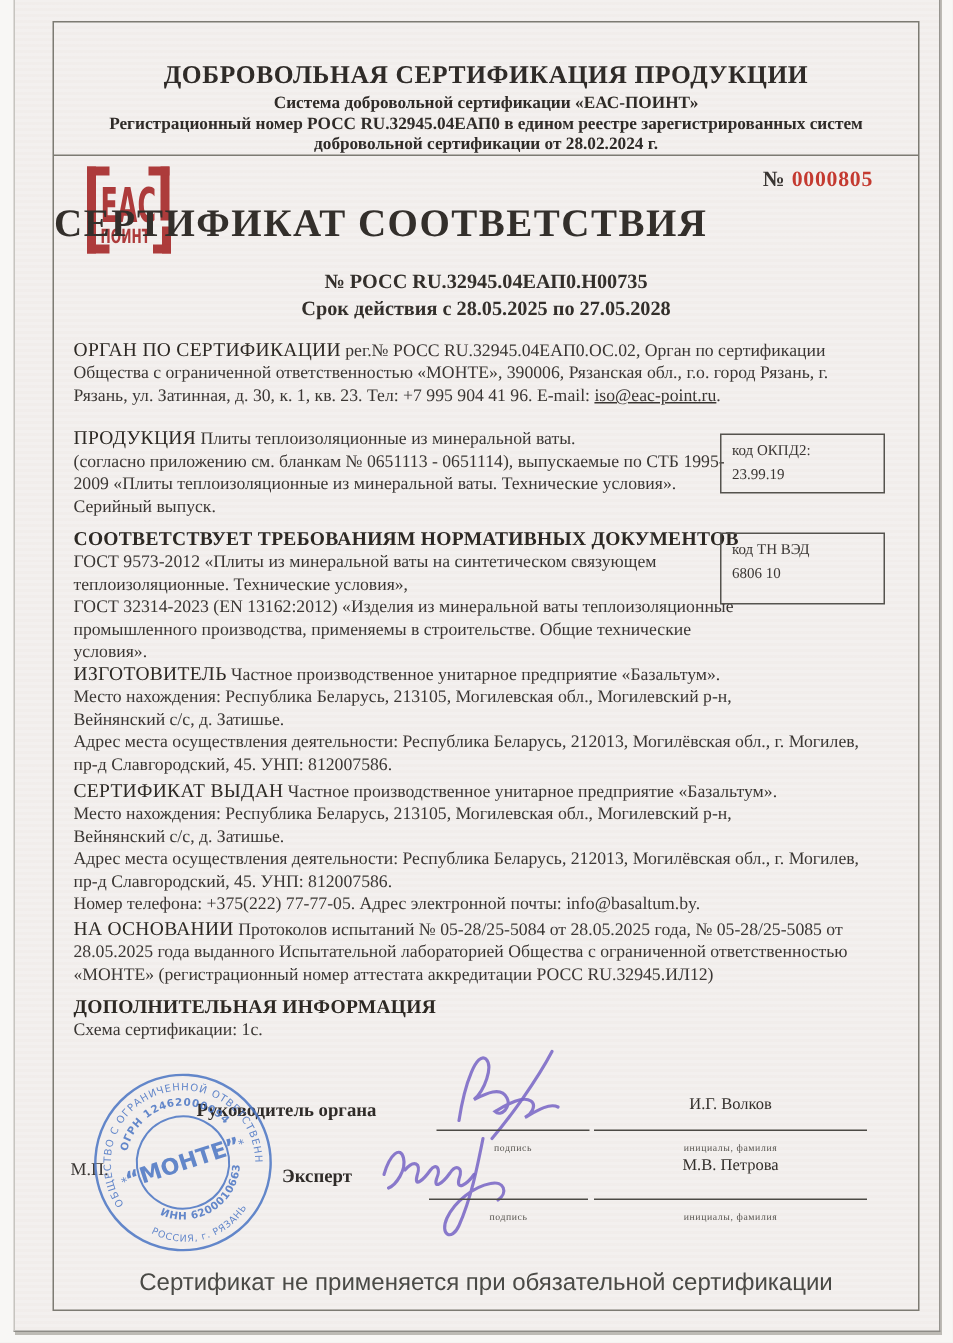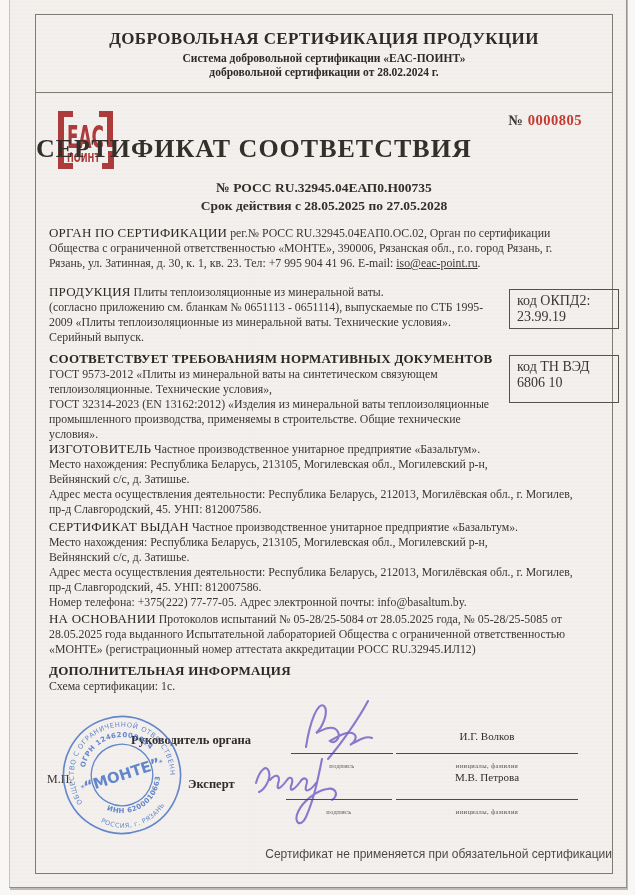--- a/index.html
+++ b/index.html
@@ -14,43 +14,43 @@
     background-image:repeating-linear-gradient(0deg, rgba(205,185,180,0.05) 0 2px, rgba(255,255,255,0.03) 2px 4px);
     border:1px solid #c6c4bf;border-right-color:#96948f;border-bottom-color:#8d8b86;
     box-shadow:1px 2px 0 #bdbbb5;
   }
   .frame{
     position:absolute;left:25px;top:19px;width:576px;height:858px;
     border:1px solid #7d7b73;
   }
   
   .header-block{
-    position:absolute;left:0;top:1px;width:100%;height:76px;
+    position:absolute;left:0;top:12px;width:100%;height:76px;
     border-bottom:1px solid #7d7b73;text-align:center;color:#2f2b28;
   }
   .header-title{margin-top:13px;font-size:17px;font-weight:bold;letter-spacing:.4px;}
   .header-sub{font-size:11.5px;font-weight:bold;line-height:13.5px;margin-top:3px;}
   
   .logo{position:absolute;left:20px;top:94px;width:62px;height:64px;}
   
   .blank-number{position:absolute;right:30px;top:97px;font-size:14.5px;font-weight:bold;color:#3a3633;letter-spacing:.5px;}
   .blank-number .red{color:#c43a30;margin-top:24px;}
   .cert-title{position:absolute;left:0;top:119px;width:100%;text-align:left;
     font-size:26px;font-weight:bold;letter-spacing:1px;color:#332f2b;}
   .cert-reg{position:absolute;left:0;top:165px;width:100%;text-align:center;font-size:13.5px;font-weight:bold;color:#332f2b;}
   .cert-validity{position:absolute;left:0;top:183px;width:100%;text-align:center;font-size:13.5px;font-weight:bold;color:#332f2b;}
   
   .sec{position:absolute;left:13px;right:10px;}
   .para{font-size:11.8px;line-height:15px;color:#3a3633;white-space:pre-line;}
   .para .lbl{font-size:13px;font-weight:normal;color:#2c2823;letter-spacing:.2px;}
   .sec-head{font-size:13px;font-weight:bold;color:#2c2823;letter-spacing:.2px;line-height:16px;white-space:pre-line;}
   .narrow{width:452px;}
   .email{text-decoration:underline;}
-  .code-box{position:absolute;left:473px;width:94px;border:1px solid #55534e;
-    font-size:14px;line-height:16px;padding:3px 7px;color:#3a3633;white-space:pre-line;}
+  .code-box{position:absolute;left:444px;width:94px;border:1px solid #55534e;
+    font-size:10px;line-height:16px;padding:3px 7px;color:#3a3633;white-space:pre-line;}
   .code-box.b1{top:274px;}
   .code-box.b2{top:340px;min-height:40px;}
   
   .mp{position:absolute;left:11px;top:757px;font-size:12px;color:#3a3633;}
   .role{position:absolute;font-size:12.5px;font-weight:bold;color:#2f2b28;}
   .role.r1{left:95px;top:718px;}
   .role.r2{left:152px;top:762px;}
   .sigline{position:absolute;border-top:1px solid #4c4a45;text-align:center;}
   .tiny{font-size:6.5px;color:#57544f;letter-spacing:.4px;font-family:"Liberation Serif",serif;}
   .sigline.s1{left:255px;top:738px;width:102px;}
@@ -64,33 +64,34 @@
   .sig-svg{position:absolute;}
   .sig-svg path{fill:none;stroke:#7a68c6;stroke-width:2.1;stroke-linecap:round;opacity:.88;}
   .sig1{left:258px;top:680px;}
   .sig2{left:212px;top:736px;}
   
   .stamp{position:absolute;left:4px;top:678px;width:164px;height:164px;
     transform:rotate(-18deg);opacity:.85;}
   .stamp text{fill:#4a75c4;font-family:"DejaVu Sans",sans-serif;}
   .stamp circle{fill:none;stroke:#4a75c4;}
   
-  .footer{position:absolute;left:0;top:832px;width:100%;text-align:right;
-    font-family:"Liberation Sans",sans-serif;font-size:12px;color:#4a4a46;}
+  .footer{position:absolute;left:0;top:832px;width:100%;text-align:center;
+    font-family:"Liberation Sans",sans-serif;font-size:16px;color:#4a4a46;}
 </style>
 </head>
 <body>
 
 <div class="page">
   <div class="frame">
 
     <div class="header-block">
       <div class="header-title">ДОБРОВОЛЬНАЯ СЕРТИФИКАЦИЯ ПРОДУКЦИИ</div>
       <div class="header-sub">
         <div>Система добровольной сертификации «ЕАС-ПОИНТ»</div>
+        <div>Регистрационный номер РОСС RU.32945.04ЕАП0 в едином реестре зарегистрированных систем</div>
         <div>добровольной сертификации от 28.02.2024 г.</div>
       </div>
     </div>
 
     <svg class="logo" viewBox="0 0 62 64">
       <g fill="#ad3b3b">
         <rect x="2" y="2" width="6" height="58"></rect>
         <rect x="2" y="2" width="15" height="6"></rect>
         <rect x="2" y="54" width="15" height="6"></rect>
         <rect x="51" y="2" width="6" height="36"></rect>

